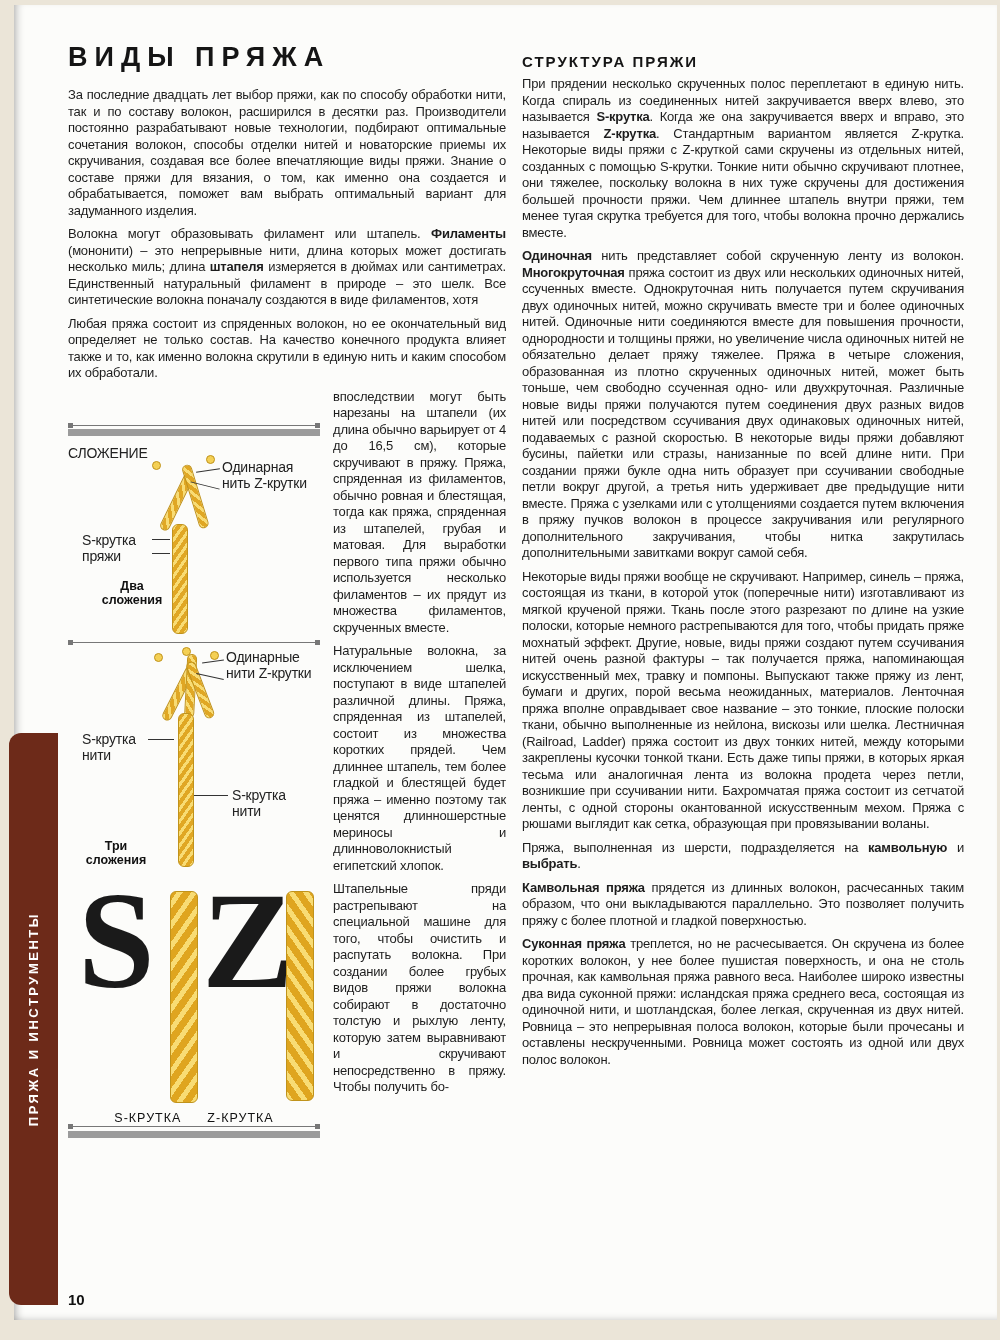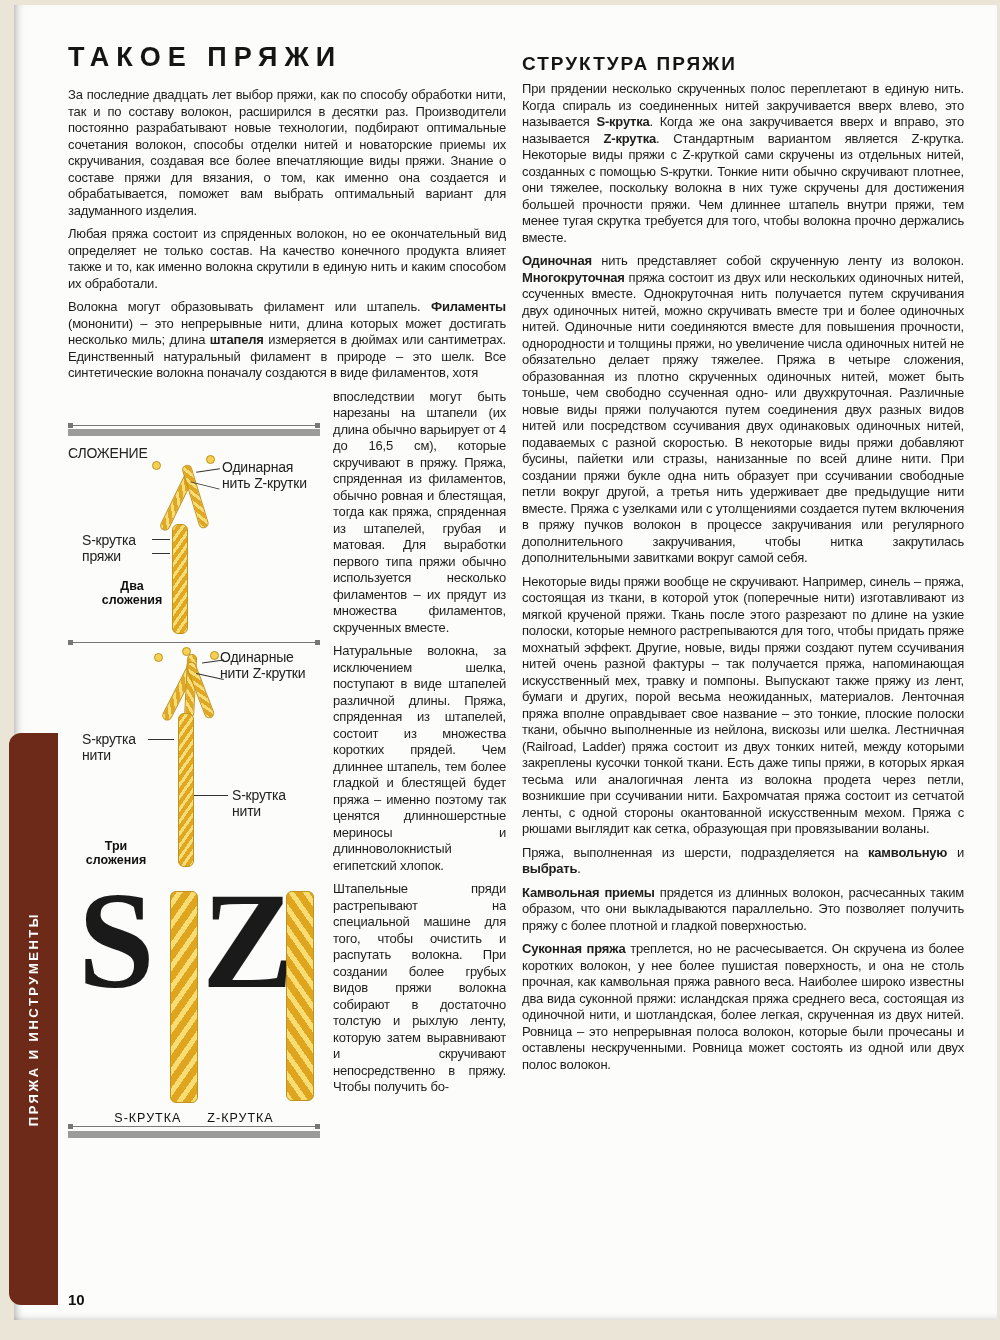--- a/index.html
+++ b/index.html
@@ -6,21 +6,21 @@
   body{width:1000px;height:1340px;background:#ebe5d8;font-family:"Liberation Sans",sans-serif;position:relative;overflow:hidden;}
   .sheet{position:absolute;top:5px;left:14px;right:3px;bottom:20px;background:#fcfcfa;
          box-shadow:inset 8px 0 10px -7px rgba(0,0,0,.35), inset 0 -6px 7px -5px rgba(0,0,0,.15);}
   .tab{position:absolute;left:9px;top:733px;width:49px;height:572px;background:#6d2a19;border-radius:12px 0 0 12px;
        display:flex;align-items:center;justify-content:center;z-index:6;}
   .tab span{writing-mode:vertical-rl;transform:rotate(180deg);color:#ffffff;font-weight:bold;font-size:13px;letter-spacing:2.5px;white-space:nowrap;}
   .content{position:absolute;left:68px;top:40px;width:896px;display:flex;gap:16px;z-index:2;}
   .colL{width:438px;}
   .colR{width:442px;}
   h1{margin:2px 0 14px;font-size:27px;letter-spacing:7px;color:#151515;font-weight:bold;}
-  h2{margin:13px 0 6px;font-size:19px;letter-spacing:2px;color:#151515;font-weight:bold;}
+  h2{margin:13px 0 6px;font-size:15px;letter-spacing:2px;color:#151515;font-weight:bold;}
   p{margin:0 0 7px;font-size:13px;line-height:1.27;letter-spacing:-0.2px;text-align:justify;color:#1d1d1d;}
   strong{letter-spacing:-0.2px;}
   .figrow{display:flex;margin-top:2px;}
   .fig{position:relative;width:252px;height:712px;flex:0 0 252px;margin-top:40px;}
   .narrow{flex:1;padding-left:13px;}
   .bar{position:absolute;left:0;width:252px;height:7px;background:#9b9b9b;}
   .rule{position:absolute;left:0;width:252px;height:1px;background:#777;}
   .rule i{position:absolute;top:-2px;width:5px;height:5px;background:#777;}
   .rule i.l{left:0}.rule i.r{right:0}
   .figlabel{position:absolute;font-size:14px;line-height:1.2;letter-spacing:-0.2px;color:#222;}
@@ -42,24 +42,24 @@
 
 <div class="sheet"></div>
 
 <div class="tab">
   <span>ПРЯЖА И ИНСТРУМЕНТЫ</span>
 </div>
 
 <div class="content">
 
   <div class="colL">
-    <h1>ТАКОЕ ПРЯЖИ</h1>
+    <h1>ВИДЫ ПРЯЖА</h1>
     <p>За последние двадцать лет выбор пряжи, как по способу обработки нити, так и по составу волокон, расширился в десятки раз. Производители постоянно разрабатывают новые технологии, подбирают оптимальные сочетания волокон, способы отделки нитей и новаторские приемы их скручивания, создавая все более впечатляющие виды пряжи. Знание о составе пряжи для вязания, о том, как именно она создается и обрабатывается, поможет вам выбрать оптимальный вариант для задуманного изделия.</p>
+    <p>Волокна могут образовывать филамент или штапель. <strong>Филаменты</strong> (мононити) – это непрерывные нити, длина которых может достигать несколько миль; длина <strong>штапеля</strong> измеряется в дюймах или сантиметрах. Единственный натуральный филамент в природе – это шелк. Все синтетические волокна поначалу создаются в виде филаментов, хотя</p>
     <p>Любая пряжа состоит из спряденных волокон, но ее окончательный вид определяет не только состав. На качество конечного продукта влияет также и то, как именно волокна скрутили в единую нить и каким способом их обработали.</p>
-    <p>Волокна могут образовывать филамент или штапель. <strong>Филаменты</strong> (мононити) – это непрерывные нити, длина которых может достигать несколько миль; длина <strong>штапеля</strong> измеряется в дюймах или сантиметрах. Единственный натуральный филамент в природе – это шелк. Все синтетические волокна поначалу создаются в виде филаментов, хотя</p>
 
     <div class="figrow">
 
       <div class="fig">
         <div class="rule" style="top:-4px;">
             <i class="l"></i>
             <i class="r"></i>
           </div>
         <div class="bar" style="top:0;"></div>
         <div class="figlabel" style="left:0;top:16px;">СЛОЖЕНИЕ</div>
@@ -84,21 +84,21 @@
 
         <div class="dot" style="left:86px;top:224px;"></div>
         <div class="dot" style="left:114px;top:218px;"></div>
         <div class="dot" style="left:142px;top:222px;"></div>
         <div class="rope rz" style="left:92px;top:231px;width:8px;height:58px;transform:rotate(27deg);transform-origin:50% 100%;"></div>
         <div class="rope rz" style="left:116px;top:225px;width:8px;height:62px;transform:rotate(3deg);transform-origin:50% 100%;"></div>
         <div class="rope rz" style="left:138px;top:229px;width:8px;height:58px;transform:rotate(-21deg);transform-origin:50% 100%;"></div>
         <div class="rope rs" style="left:110px;top:284px;width:14px;height:152px;"></div>
         <div class="lead" style="left:134px;top:232px;width:22px;transform:rotate(-8deg);"></div>
         <div class="lead" style="left:128px;top:247px;width:28px;transform:rotate(12deg);"></div>
-        <div class="figlabel" style="left:152px;top:220px;width:92px;">Одинарные нити Z-крутки</div>
+        <div class="figlabel" style="left:158px;top:220px;width:92px;">Одинарные нити Z-крутки</div>
         <div class="lead" style="left:80px;top:310px;width:26px;"></div>
         <div class="figlabel" style="left:14px;top:302px;width:64px;">S-крутка нити</div>
         <div class="lead" style="left:126px;top:366px;width:34px;"></div>
         <div class="figlabel" style="left:164px;top:358px;width:64px;">S-крутка нити</div>
         <div class="figcap" style="left:8px;top:402px;width:80px;margin-top:8px;">Три сложения</div>
 
         <div class="bigletter" style="left:10px;top:455px;">S</div>
         <div class="rope rs big" style="left:102px;top:462px;width:26px;height:210px;"></div>
         <div class="bigletter" style="left:134px;top:455px;">Z</div>
         <div class="rope rz big" style="left:218px;top:462px;width:26px;height:208px;"></div>
@@ -121,19 +121,19 @@
       </div>
     </div>
   </div>
 
   <div class="colR">
     <h2>СТРУКТУРА ПРЯЖИ</h2>
     <p>При прядении несколько скрученных полос переплетают в единую нить. Когда спираль из соединенных нитей закручивается вверх влево, это называется <strong>S-крутка</strong>. Когда же она закручивается вверх и вправо, это называется <strong>Z-крутка</strong>. Стандартным вариантом является Z-крутка. Некоторые виды пряжи с Z-круткой сами скручены из отдельных нитей, созданных с помощью S-крутки. Тонкие нити обычно скручивают плотнее, они тяжелее, поскольку волокна в них туже скручены для достижения большей прочности пряжи. Чем длиннее штапель внутри пряжи, тем менее тугая скрутка требуется для того, чтобы волокна прочно держались вместе.</p>
     <p><strong>Одиночная</strong> нить представляет собой скрученную ленту из волокон. <strong>Многокруточная</strong> пряжа состоит из двух или нескольких одиночных нитей, ссученных вместе. Однокруточная нить получается путем скручивания двух одиночных нитей, можно скручивать вместе три и более одиночных нитей. Одиночные нити соединяются вместе для повышения прочности, однородности и толщины пряжи, но увеличение числа одиночных нитей не обязательно делает пряжу тяжелее. Пряжа в четыре сложения, образованная из плотно скрученных одиночных нитей, может быть тоньше, чем свободно ссученная одно- или двухкруточная. Различные новые виды пряжи получаются путем соединения двух разных видов нитей или посредством ссучивания двух одинаковых одиночных нитей, подаваемых с разной скоростью. В некоторые виды пряжи добавляют бусины, пайетки или стразы, нанизанные по всей длине нити. При создании пряжи букле одна нить образует при ссучивании свободные петли вокруг другой, а третья нить удерживает две предыдущие нити вместе. Пряжа с узелками или с утолщениями создается путем включения в пряжу пучков волокон в процессе закручивания или регулярного дополнительного закручивания, чтобы нитка закрутилась дополнительными завитками вокруг самой себя.</p>
     <p>Некоторые виды пряжи вообще не скручивают. Например, синель – пряжа, состоящая из ткани, в которой уток (поперечные нити) изготавливают из мягкой крученой пряжи. Ткань после этого разрезают по длине на узкие полоски, которые немного растрепываются для того, чтобы придать пряже мохнатый эффект. Другие, новые, виды пряжи создают путем ссучивания нитей очень разной фактуры – так получается пряжа, напоминающая искусственный мех, травку и помпоны. Выпускают также пряжу из лент, бумаги и других, порой весьма неожиданных, материалов. Ленточная пряжа вполне оправдывает свое название – это тонкие, плоские полоски ткани, обычно выполненные из нейлона, вискозы или шелка. Лестничная (Railroad, Ladder) пряжа состоит из двух тонких нитей, между которыми закреплены кусочки тонкой ткани. Есть даже типы пряжи, в которых яркая тесьма или аналогичная лента из волокна продета через петли, возникшие при ссучивании нити. Бахромчатая пряжа состоит из сетчатой ленты, с одной стороны окантованной искусственным мехом. Пряжа с рюшами выглядит как сетка, образующая при провязывании воланы.</p>
     <p>Пряжа, выполненная из шерсти, подразделяется на <strong>камвольную</strong> и <strong>выбрать</strong>.</p>
-    <p><strong>Камвольная приемы</strong> прядется из длинных волокон, расчесанных таким образом, что они выкладываются параллельно. Это позволяет получить пряжу с более плотной и гладкой поверхностью.</p>
+    <p><strong>Камвольная пряжа</strong> прядется из длинных волокон, расчесанных таким образом, что они выкладываются параллельно. Это позволяет получить пряжу с более плотной и гладкой поверхностью.</p>
     <p><strong>Суконная пряжа</strong> треплется, но не расчесывается. Он скручена из более коротких волокон, у нее более пушистая поверхность, и она не столь прочная, как камвольная пряжа равного веса. Наиболее широко известны два вида суконной пряжи: исландская пряжа среднего веса, состоящая из одиночной нити, и шотландская, более легкая, скрученная из двух нитей. Ровница – это непрерывная полоса волокон, которые были прочесаны и оставлены нескрученными. Ровница может состоять из одной или двух полос волокон.</p>
   </div>
 
 </div>
 
 <div class="pagenum">10</div>
 
 </body></html>

